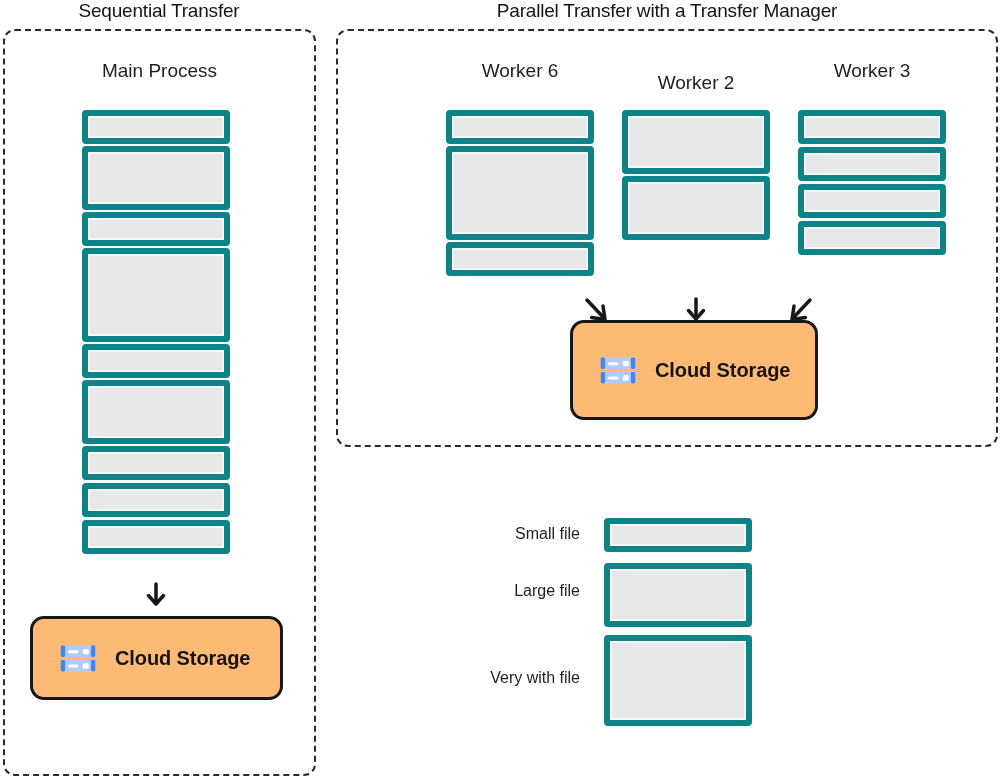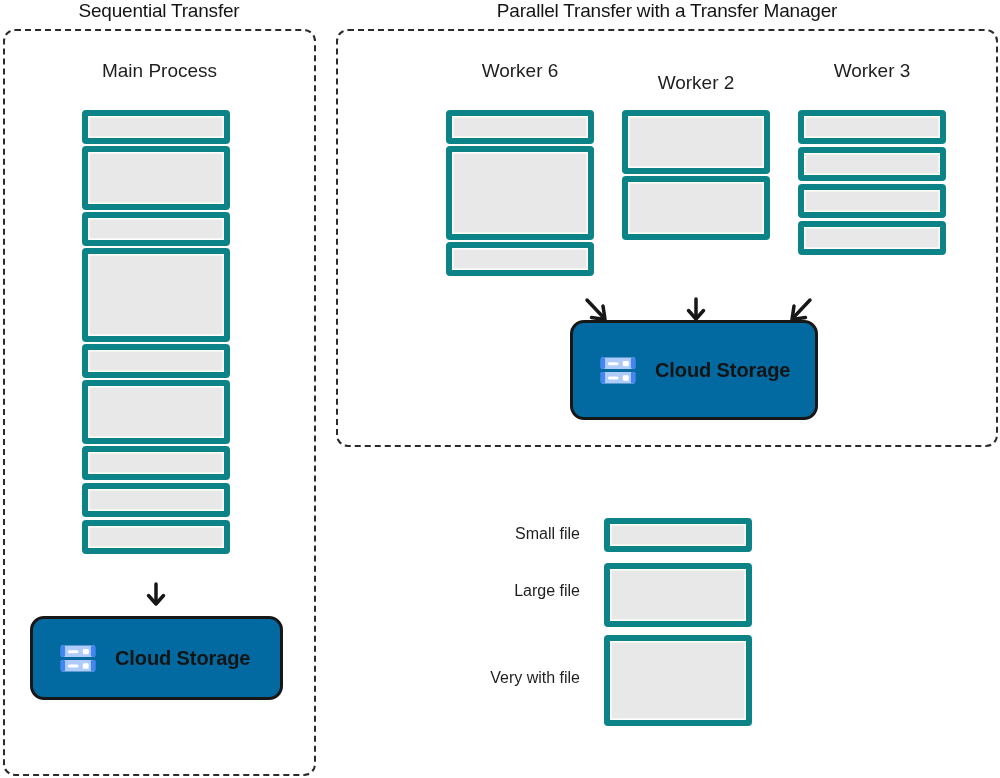--- a/index.html
+++ b/index.html
@@ -59,21 +59,21 @@
     background: #e8e8e8;
     border: 6px solid #0b8387;
     border-radius: 4px;
     box-shadow: inset 0 0 0 1.5px #ffffff;
   }
 
   
   .storage-box {
     position: absolute;
     box-sizing: border-box;
-    background: #0369a1;
+    background: #fdba74;
     border: 3px solid #171717;
     border-radius: 14px;
     display: flex;
     align-items: center;
     justify-content: flex-start;
   }
   .storage-inner {
     display: flex;
     align-items: center;
     gap: 14px;

